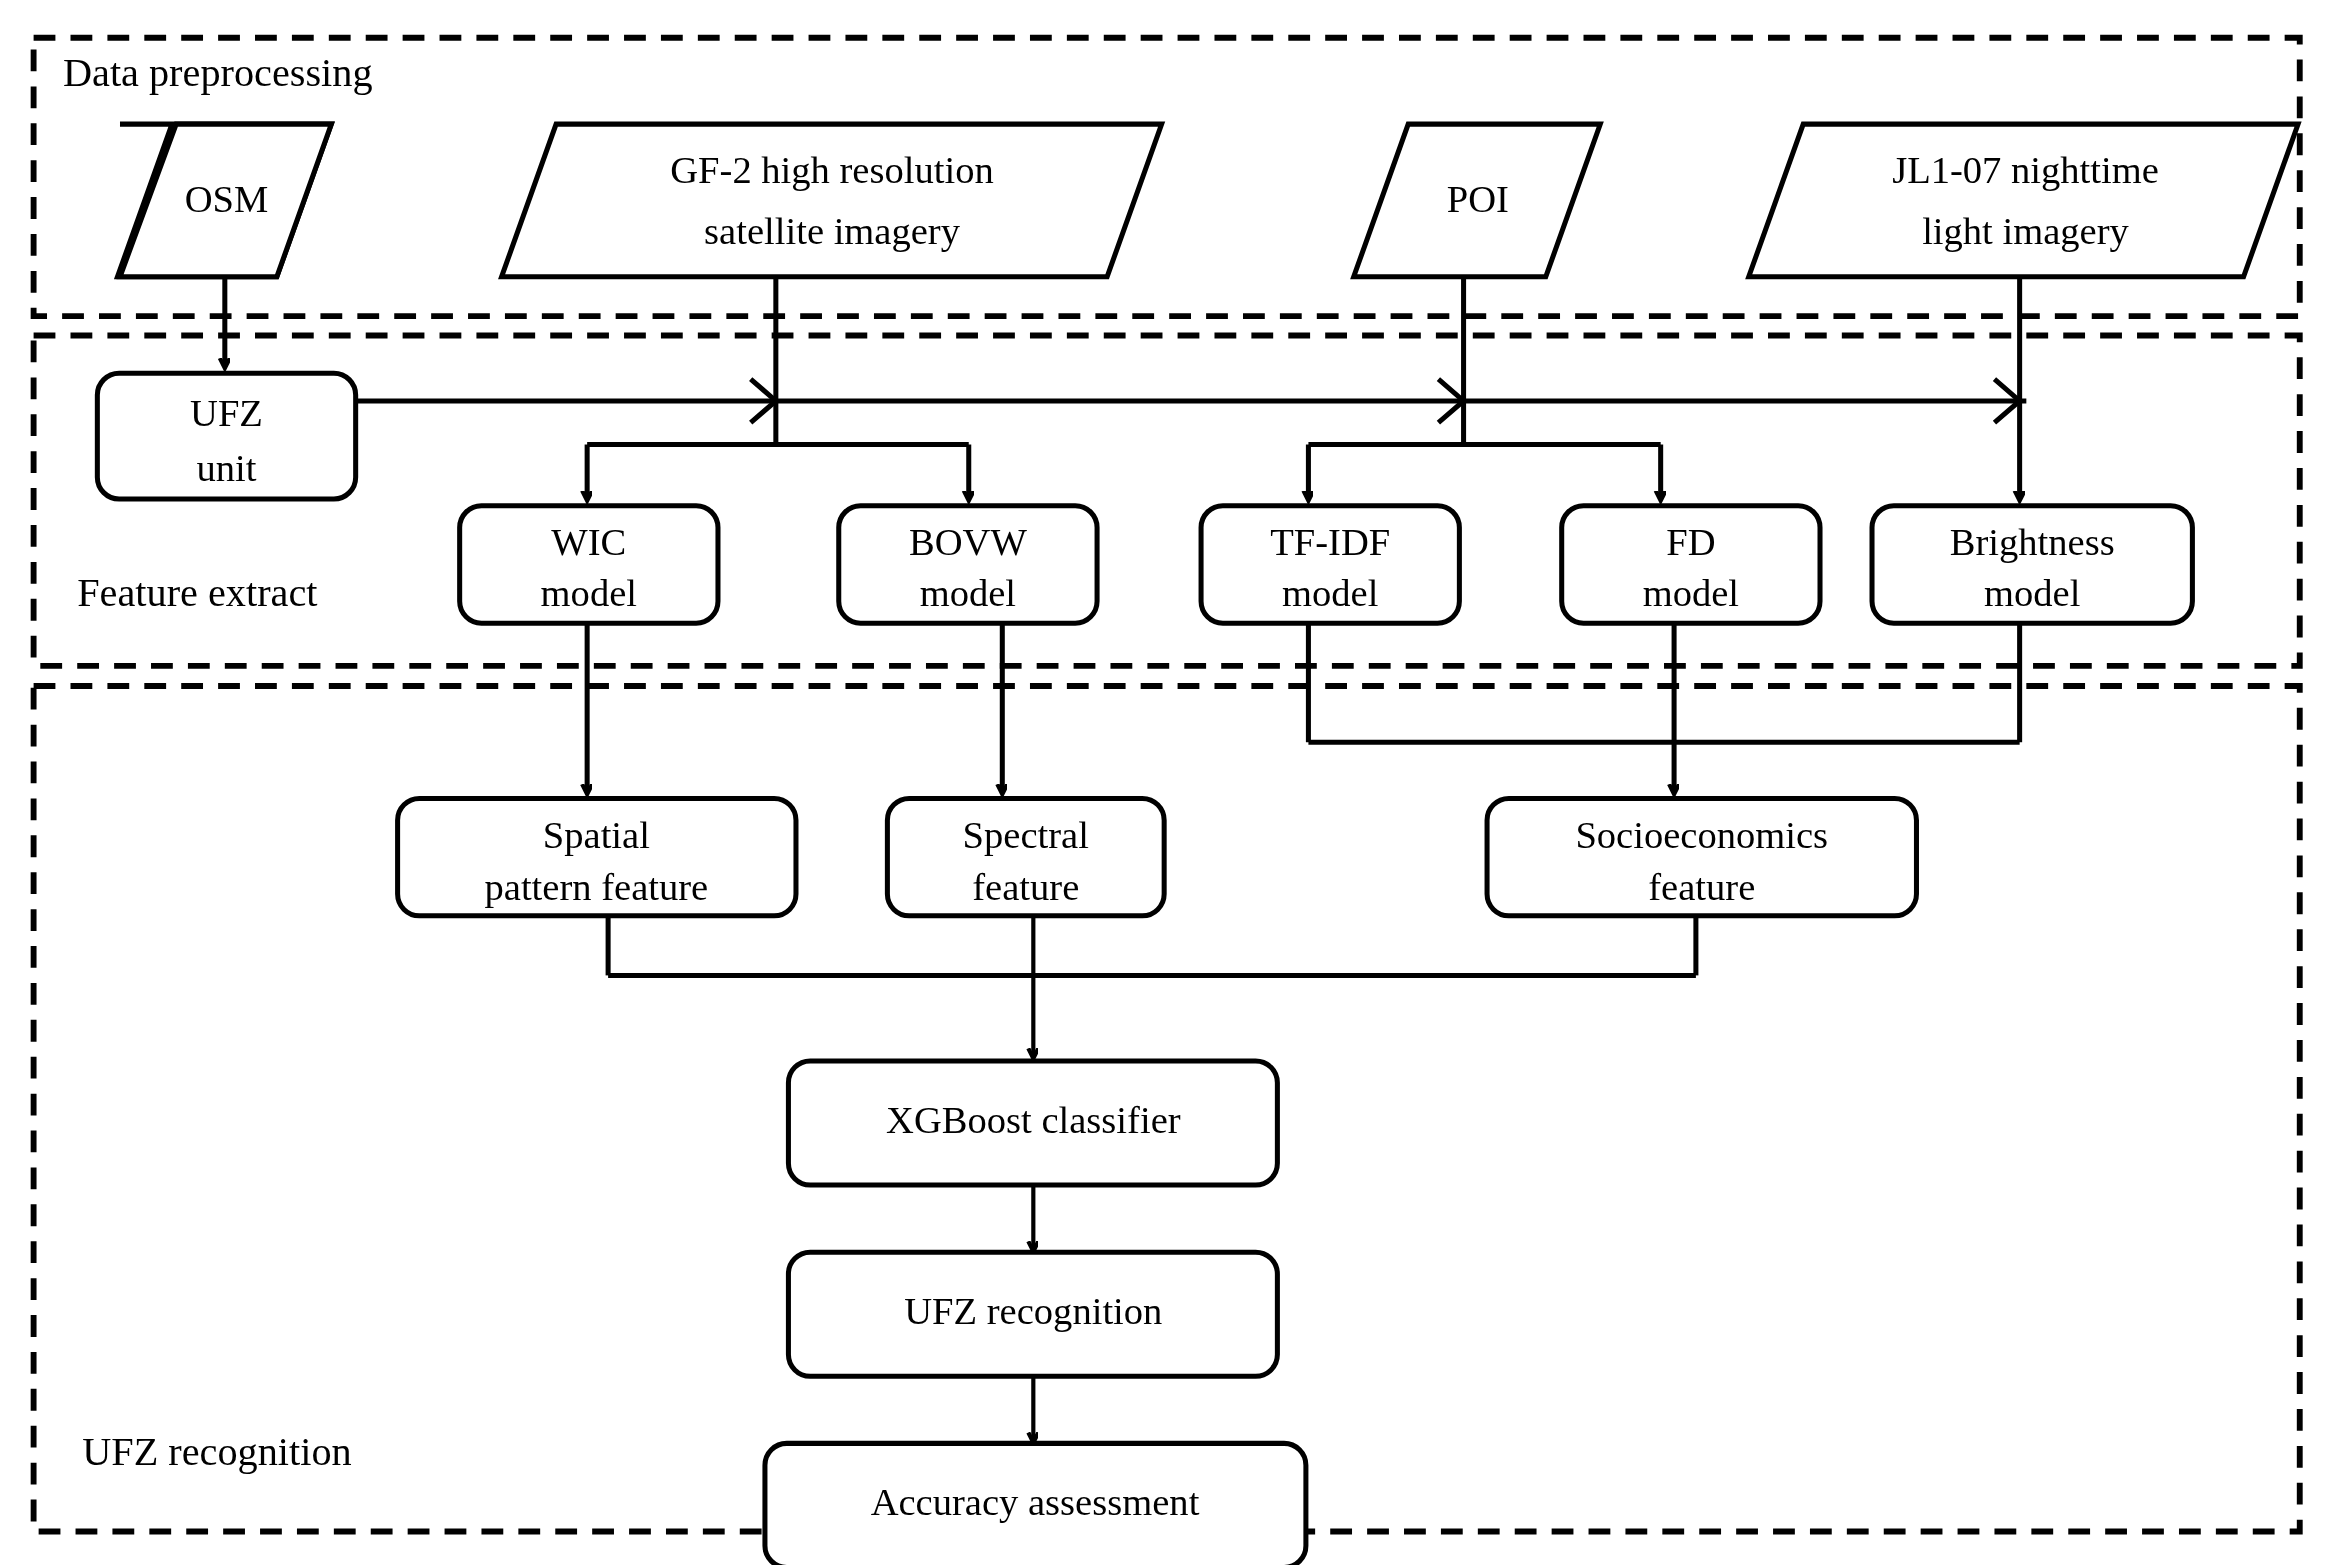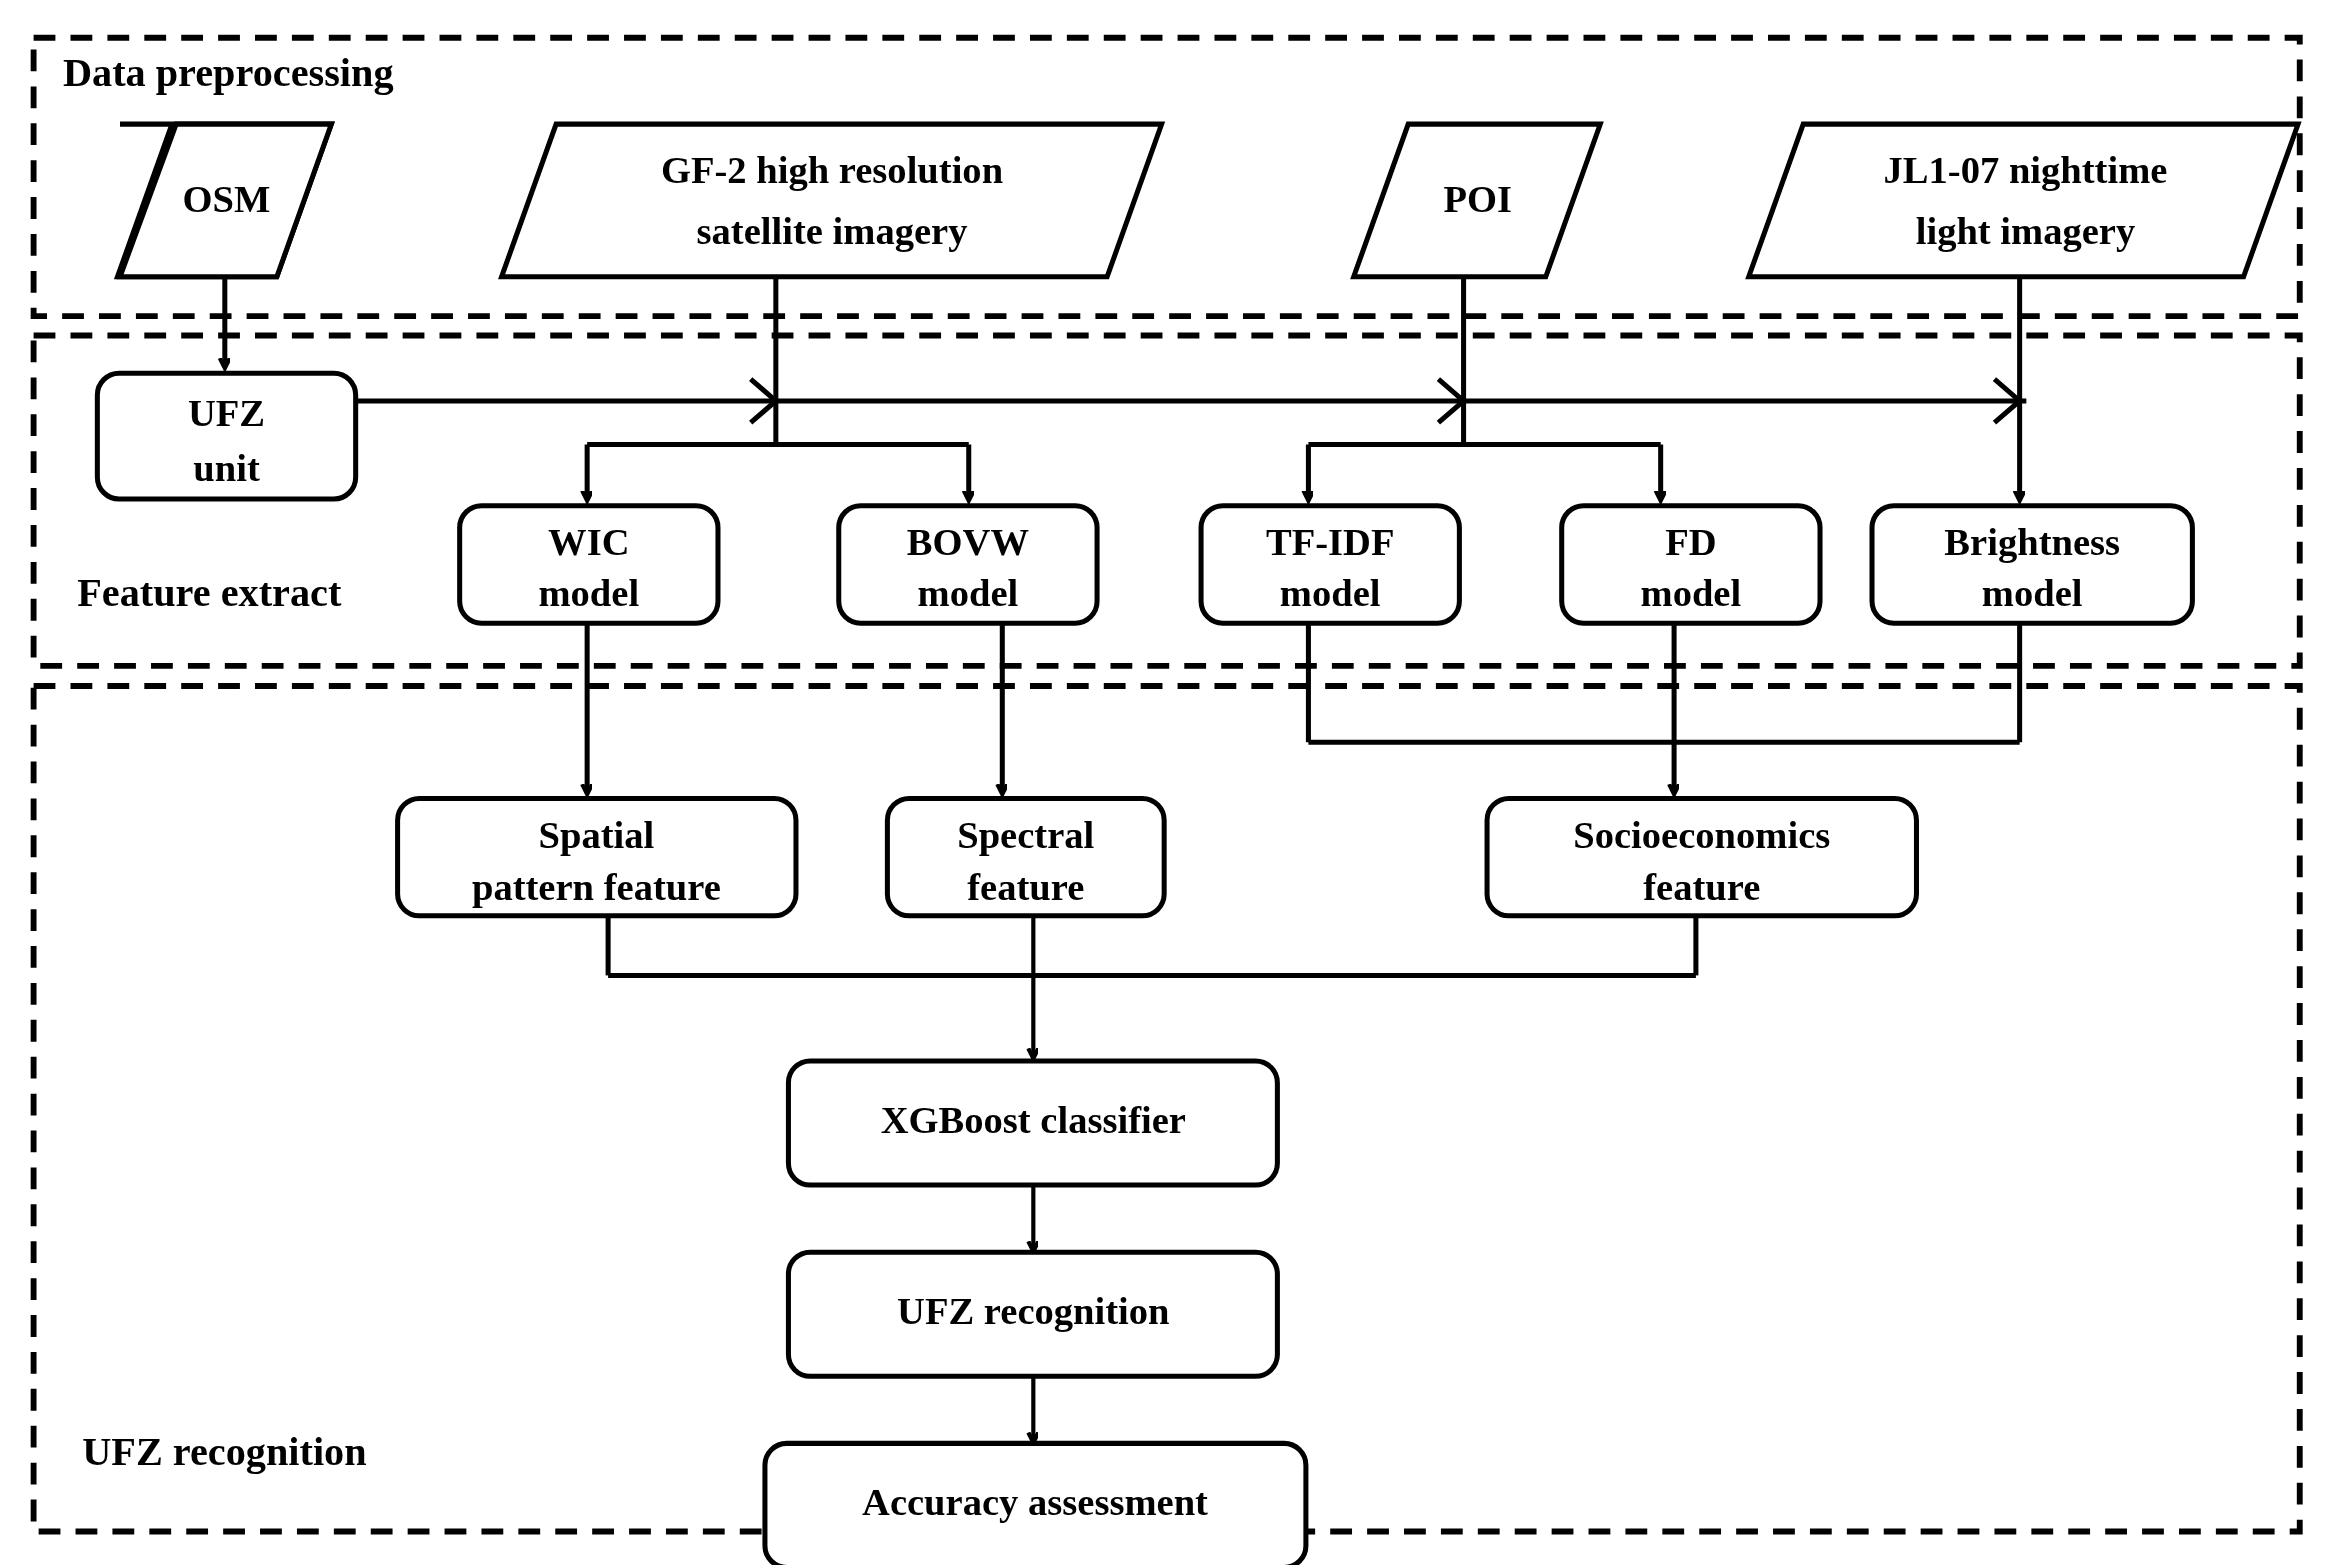--- a/index.html
+++ b/index.html
@@ -7,21 +7,20 @@
     padding: 0;
     background: #ffffff;
   }
   #stage {
     position: relative;
     width: 2330px;
     height: 1565px;
     background: #ffffff;
     font-family: "Liberation Serif", "DejaVu Serif", serif;
     overflow: hidden;
-    font-weight: bold;
   }
   svg.flow {
     position: absolute;
     top: 0;
     left: 0;
     width: 2330px;
     height: 1565px;
   }
   .node-text {
     font-family: "Liberation Serif", "DejaVu Serif", serif;

